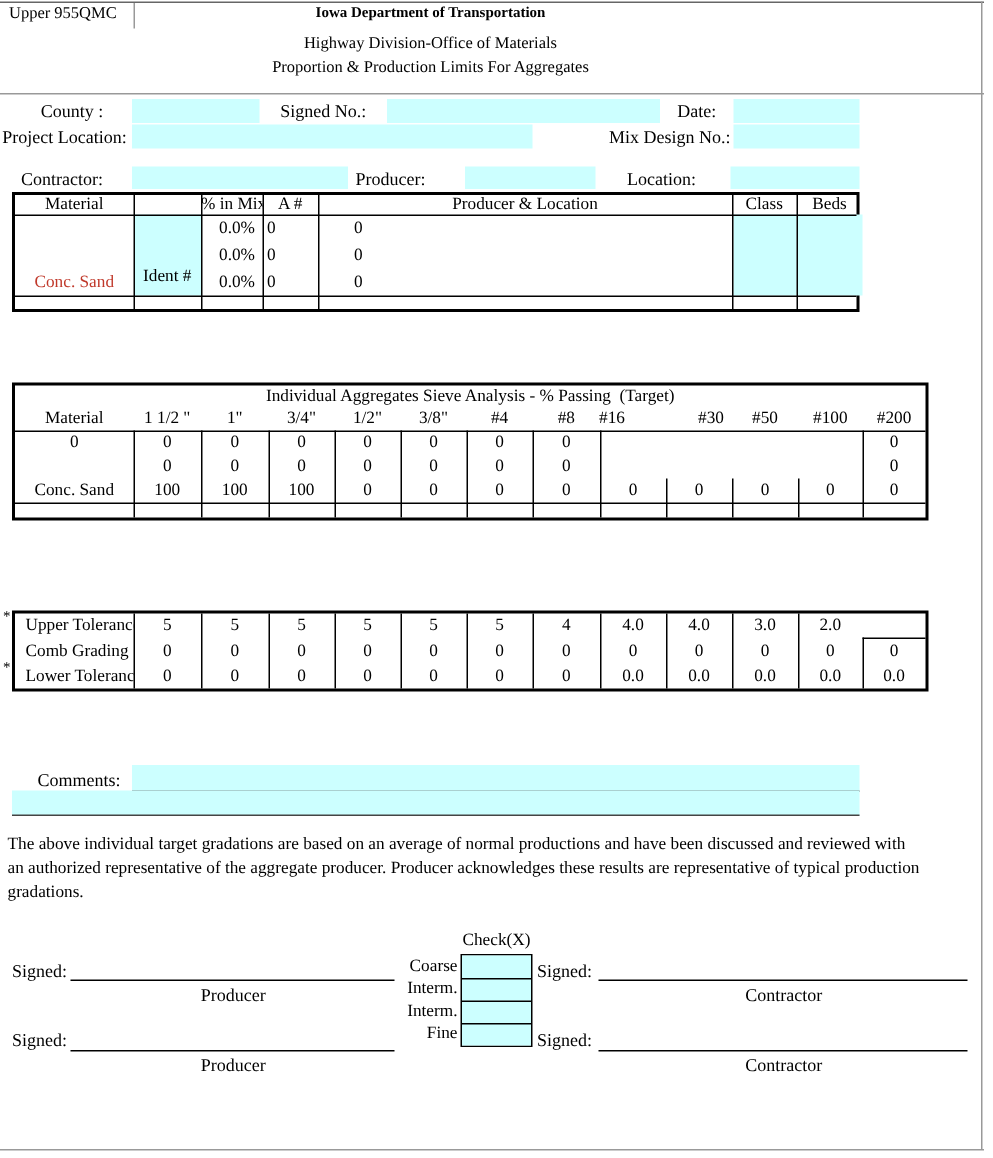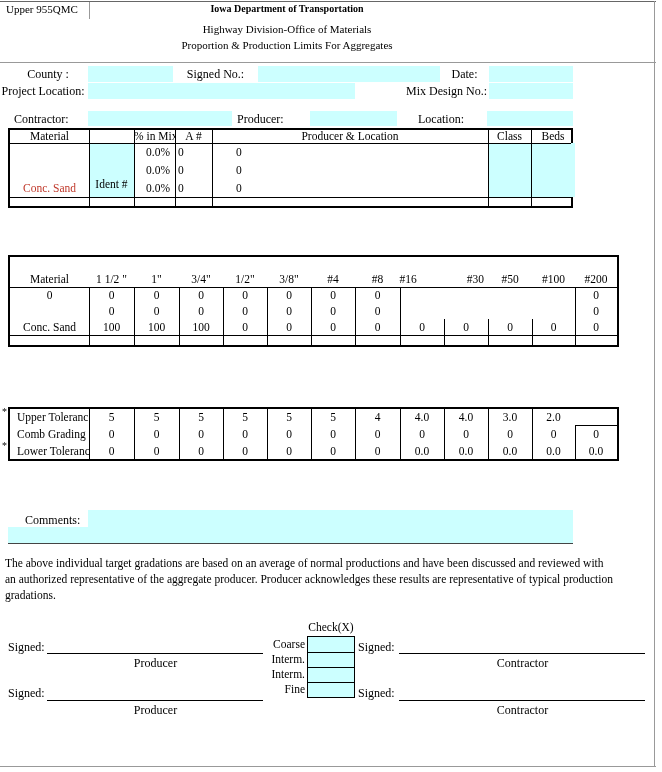--- a/index.html
+++ b/index.html
@@ -75,30 +75,31 @@
       <div style="position: absolute; left: 0px; top: 67px; width: 561px; height: 0px; border-top: 1px solid rgb(0, 0, 0);"></div>
       <div style="position: absolute; left: 79px; top: 0px; width: 0px; height: 76px; border-left: 1px solid rgb(0, 0, 0);"></div>
       <div style="position: absolute; left: 124px; top: 0px; width: 0px; height: 76px; border-left: 1px solid rgb(0, 0, 0);"></div>
       <div style="position: absolute; left: 165px; top: 0px; width: 0px; height: 76px; border-left: 1px solid rgb(0, 0, 0);"></div>
       <div style="position: absolute; left: 202px; top: 0px; width: 0px; height: 76px; border-left: 1px solid rgb(0, 0, 0);"></div>
       <div style="position: absolute; left: 478px; top: 0px; width: 0px; height: 76px; border-left: 1px solid rgb(0, 0, 0);"></div>
       <div style="position: absolute; left: 521px; top: 0px; width: 0px; height: 76px; border-left: 1px solid rgb(0, 0, 0);"></div>
     </div>
 
   <div id="sieve-table" class="abs tbl" style="left:8px;top:255px;width:611px;height:92px;">
+      <div style="position: absolute; left: 0px; top: 0px; width: 607px; height: 14px; line-height: 14px; text-align: center; white-space: pre;">Individual Aggregates Sieve Analysis - % Passing  (Target)</div>
       <div style="position: absolute; left: 0px; top: 14px; width: 79px; height: 16px; line-height: 16px; text-align: center; white-space: pre;">Material</div>
       <div style="position: absolute; left: 79px; top: 14px; width: 45px; height: 16px; line-height: 16px; text-align: center; white-space: pre;">1 1/2 "</div>
       <div style="position: absolute; left: 124px; top: 14px; width: 45px; height: 16px; line-height: 16px; text-align: center; white-space: pre;">1"</div>
       <div style="position: absolute; left: 169px; top: 14px; width: 44px; height: 16px; line-height: 16px; text-align: center; white-space: pre;">3/4"</div>
       <div style="position: absolute; left: 213px; top: 14px; width: 44px; height: 16px; line-height: 16px; text-align: center; white-space: pre;">1/2"</div>
       <div style="position: absolute; left: 257px; top: 14px; width: 44px; height: 16px; line-height: 16px; text-align: center; white-space: pre;">3/8"</div>
       <div style="position: absolute; left: 301px; top: 14px; width: 44px; height: 16px; line-height: 16px; text-align: center; white-space: pre;">#4</div>
       <div style="position: absolute; left: 345px; top: 14px; width: 45px; height: 16px; line-height: 16px; text-align: center; white-space: pre;">#8</div>
       <div style="position: absolute; left: 376px; top: 14px; width: 44px; height: 16px; line-height: 16px; text-align: center; white-space: pre;">#16</div>
-      <div style="position: absolute; left: 430px; top: 14px; width: 44px; height: 16px; line-height: 16px; text-align: right; white-space: pre;">#30</div>
+      <div style="position: absolute; left: 442px; top: 14px; width: 44px; height: 16px; line-height: 16px; text-align: center; white-space: pre;">#30</div>
       <div style="position: absolute; left: 478px; top: 14px; width: 44px; height: 16px; line-height: 16px; text-align: center; white-space: pre;">#50</div>
       <div style="position: absolute; left: 522px; top: 14px; width: 43px; height: 16px; line-height: 16px; text-align: center; white-space: pre;">#100</div>
       <div style="position: absolute; left: 565px; top: 14px; width: 42px; height: 16px; line-height: 16px; text-align: center; white-space: pre;">#200</div>
       <div style="position: absolute; left: 0px; top: 30px; width: 79px; height: 16px; line-height: 16px; text-align: center;">0</div>
       <div style="position: absolute; left: 79px; top: 30px; width: 45px; height: 16px; line-height: 16px; text-align: center;">0</div>
       <div style="position: absolute; left: 124px; top: 30px; width: 45px; height: 16px; line-height: 16px; text-align: center;">0</div>
       <div style="position: absolute; left: 169px; top: 30px; width: 44px; height: 16px; line-height: 16px; text-align: center;">0</div>
       <div style="position: absolute; left: 213px; top: 30px; width: 44px; height: 16px; line-height: 16px; text-align: center;">0</div>
       <div style="position: absolute; left: 257px; top: 30px; width: 44px; height: 16px; line-height: 16px; text-align: center;">0</div>
       <div style="position: absolute; left: 301px; top: 30px; width: 44px; height: 16px; line-height: 16px; text-align: center;">0</div>

